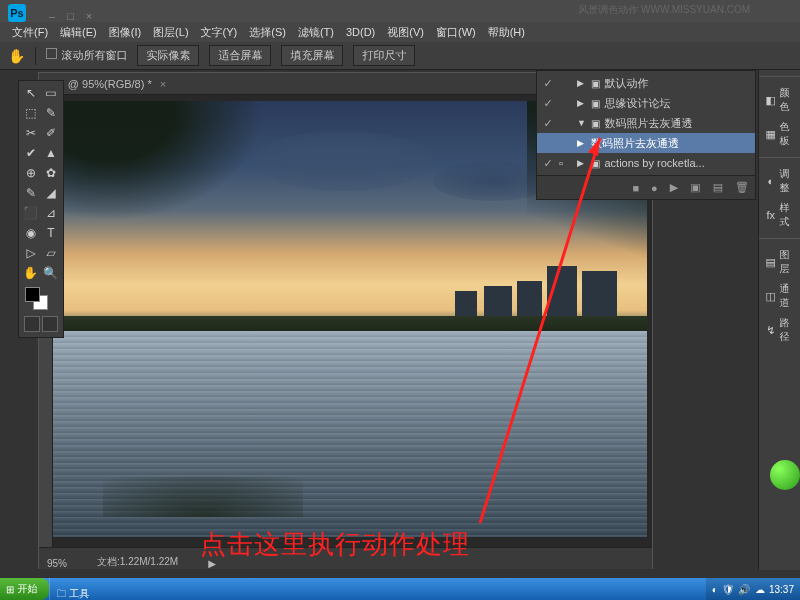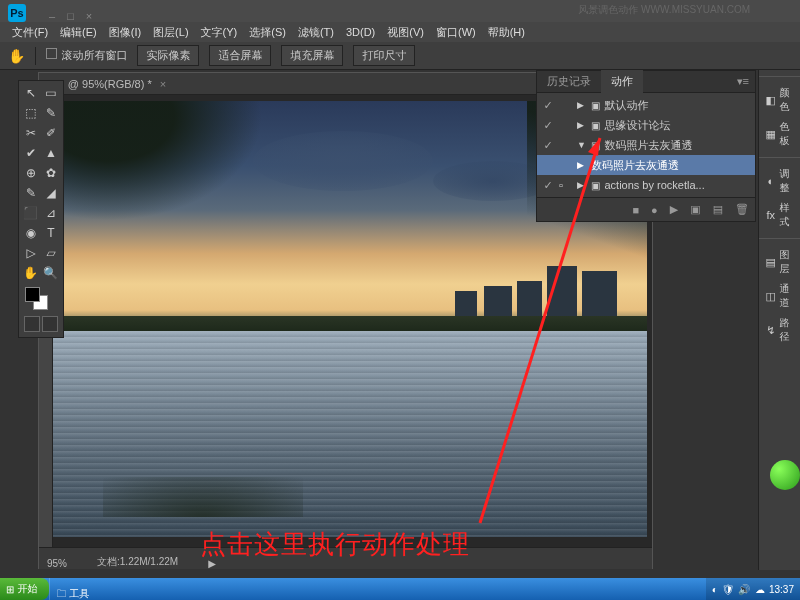--- a/index.html
+++ b/index.html
@@ -194,25 +194,20 @@
         <div></div>
       </div>
   </div>
 
   <div class="collapse-ctrl">
       <span>▸▸</span>
       <span>▶</span>
     </div>
 
   <div class="actpanel">
-    <div class="aptabs">
-      <span>历史记录</span>
-      <span class="active">动作</span>
-      <span class="menu">▾≡</span>
-    </div>
     <div class="alist">
       <div class="arow">
           <span class="chk">✓</span>
           <span class="gap"></span>
           <span class="exp">▶</span>
           <span class="fld">▣</span>
           <span>默认动作</span>
         </div>
       <div class="arow">
           <span class="chk">✓</span>

